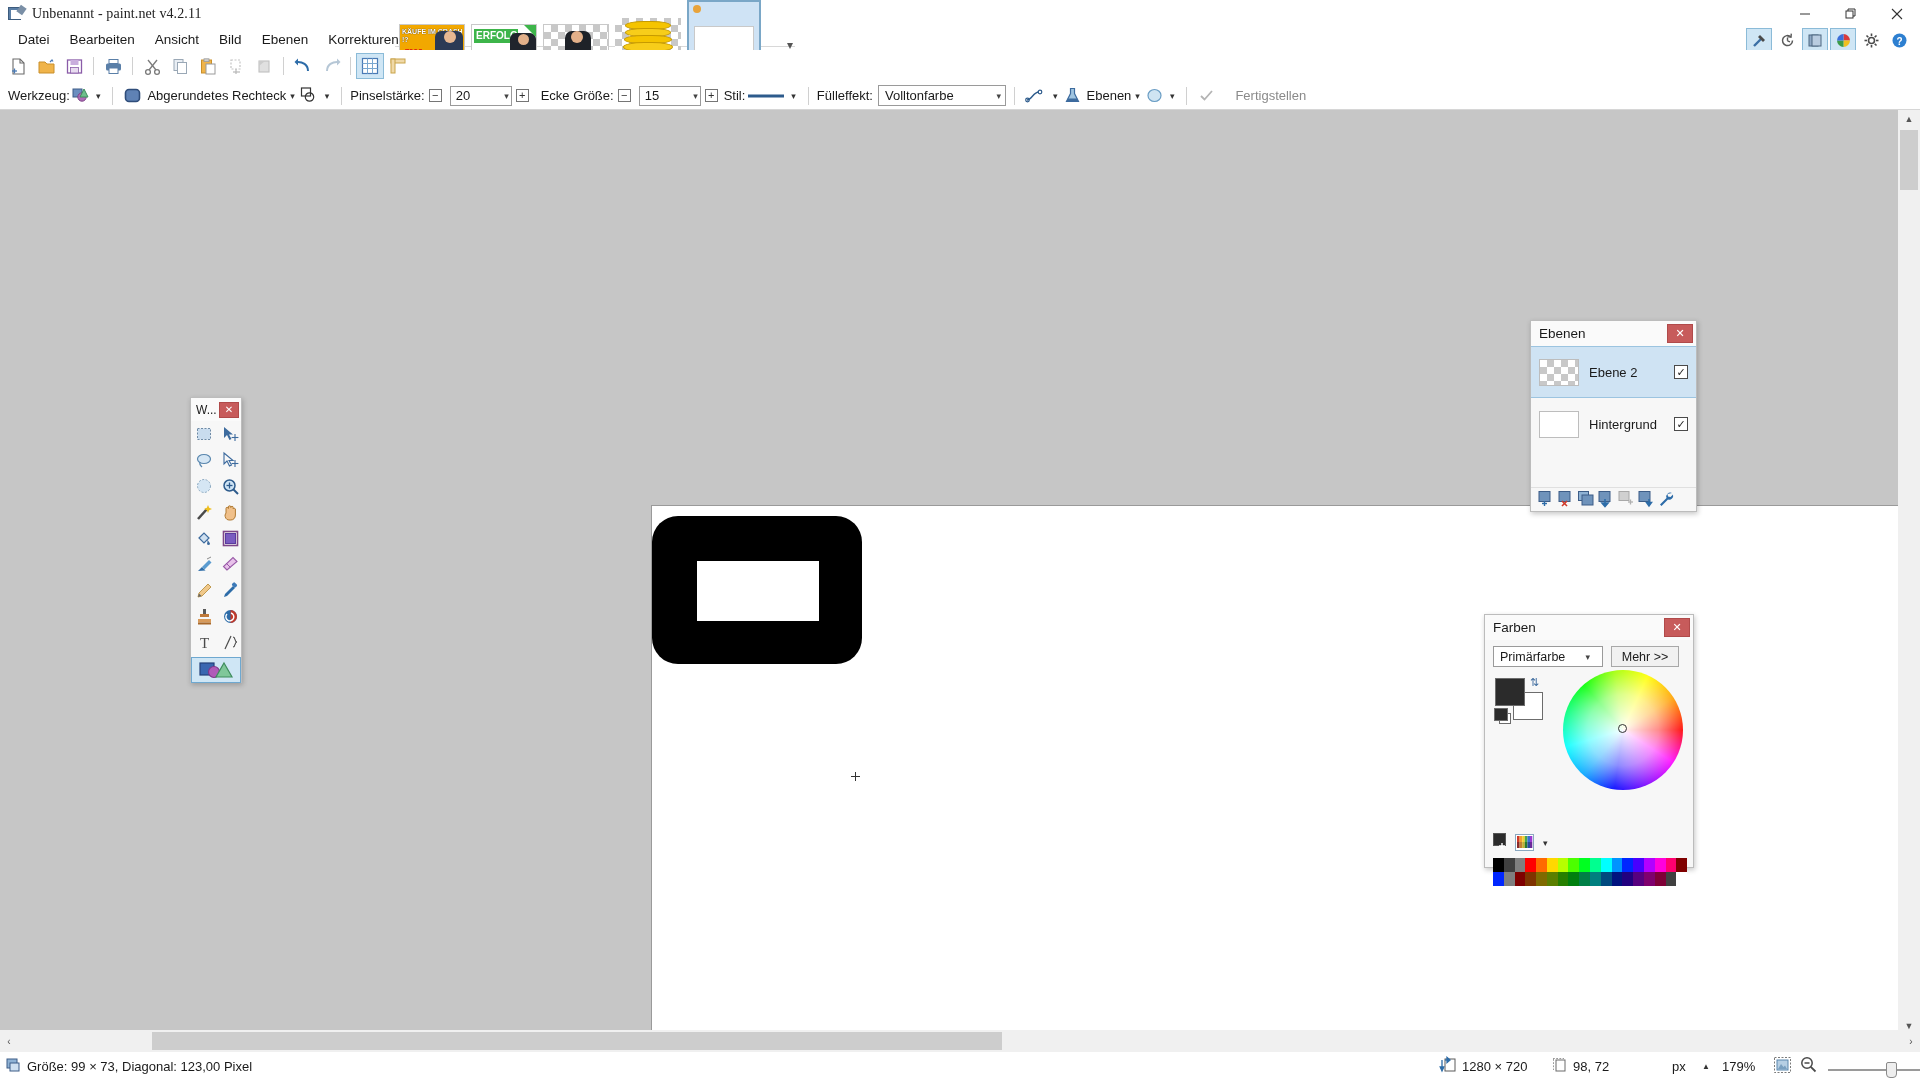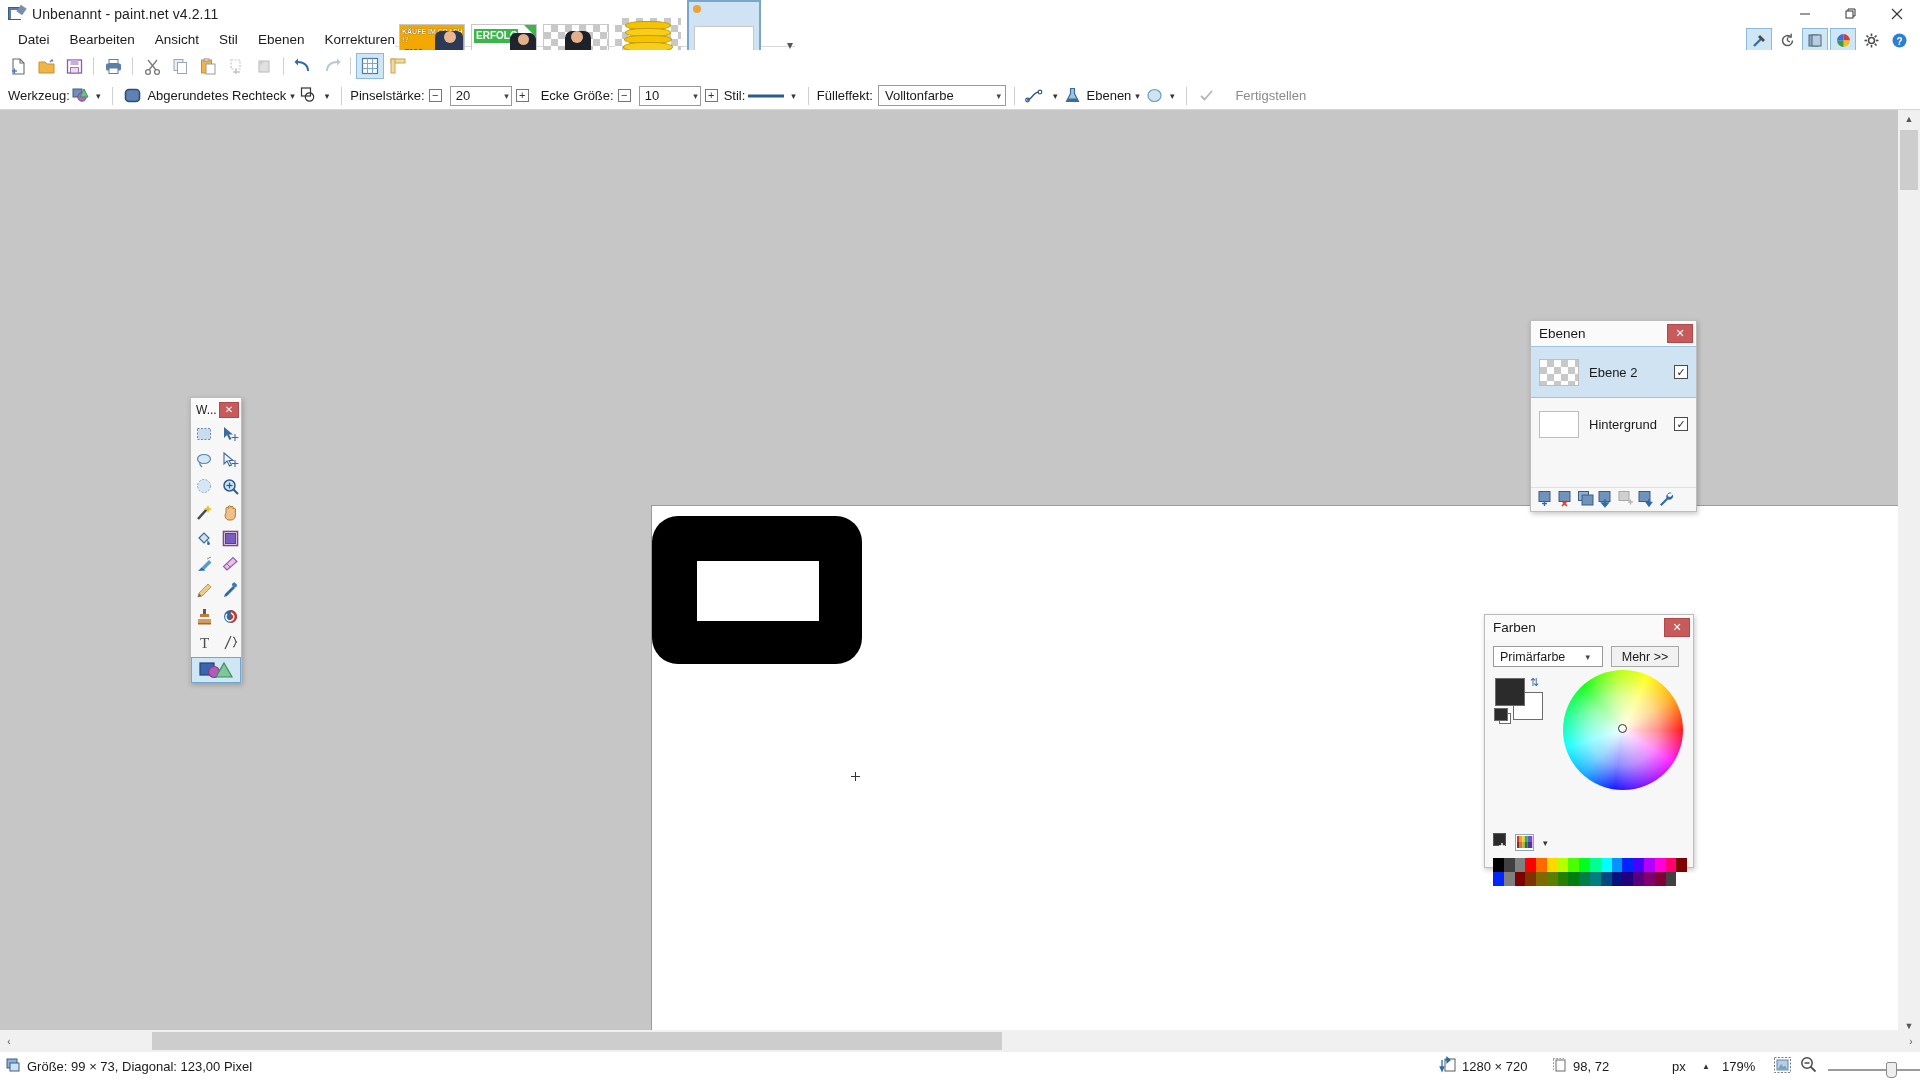--- a/index.html
+++ b/index.html
@@ -9,21 +9,21 @@
     font-size: 13px;
     color: #1a1a1a;
     overflow: hidden;
     background: #ffffff;
   }
   #app { position: relative; width: 1920px; height: 1080px; background: #ffffff; }
 
   
   .titlebar {
     position: absolute; left: 0; top: 0; width: 1920px; height: 28px;
-    background: #ffffff; display: flex; align-items: center;
+    background: #ffffff; display: flex; align-items: center; font-family: Liberation Serif, serif;
   }
   .title-ico { width: 18px; height: 18px; margin-left: 7px; margin-right: 7px; position: relative; }
   .title-ico .sq { position:absolute; left:1px; top:2px; width:13px; height:13px; background:#5b7fa6; border:1px solid #3c5b7d; }
   .title-ico .sq2 { position:absolute; left:4px; top:5px; width:10px; height:9px; background:#ffffff; }
   .title-ico .brush { position:absolute; right:0px; top:1px; width:7px; height:8px; background:#7a8fa6; transform:rotate(35deg); }
   .title-text { font-size: 14px; color: #222; letter-spacing: 0.1px; }
   .wincontrols { position: absolute; right: 0; top: 0; display: flex; height: 28px; }
   .wc { width: 46px; height: 28px; display: flex; align-items: center; justify-content: center; font-size: 14px; color: #333; }
   .wc:last-child { }
   .wc svg { display:block; }
@@ -219,21 +219,21 @@
             <line x1="11" y1="1" x2="1" y2="11" stroke="#333" stroke-width="1.1"></line>
           </svg>
       </div>
     </div>
   </div>
 
   <div class="menubar">
     <div class="menuitem">Datei</div>
     <div class="menuitem">Bearbeiten</div>
     <div class="menuitem">Ansicht</div>
-    <div class="menuitem">Stil</div>
+    <div class="menuitem">Bild</div>
     <div class="menuitem">Ebenen</div>
     <div class="menuitem">Korrekturen</div>
     <div class="menuitem">Effekte</div>
   </div>
 
   <div class="imagestrip">
     <div class="strip-line"></div>
 
     <div class="thumb tb1" style="background:#f0a400;">
       <div style="position:absolute;left:0;top:0;width:100%;height:100%;background:linear-gradient(#f2a800,#f2a800);"></div>
@@ -456,21 +456,21 @@
     <span class="plusminus">−</span>
     <span class="numbox">
       <span class="v">20</span>
       <span style="font-size:9px;color:#444;">▾</span>
     </span>
     <span class="plusminus">+</span>
 
     <span class="lbl" style="margin-left:8px;">Ecke Größe:</span>
     <span class="plusminus">−</span>
     <span class="numbox">
-      <span class="v">10</span>
+      <span class="v">15</span>
       <span style="font-size:9px;color:#444;">▾</span>
     </span>
     <span class="plusminus">+</span>
 
     <span class="lbl" style="margin-left:2px;">Stil:</span>
     <span class="swatchbtn" style="width:42px;">
       <svg width="40" height="10" viewBox="0 0 40 10">
           <line x1="2" y1="5" x2="38" y2="5" stroke="#2d5b8c" stroke-width="3.2"></line>
         </svg>
     </span>

